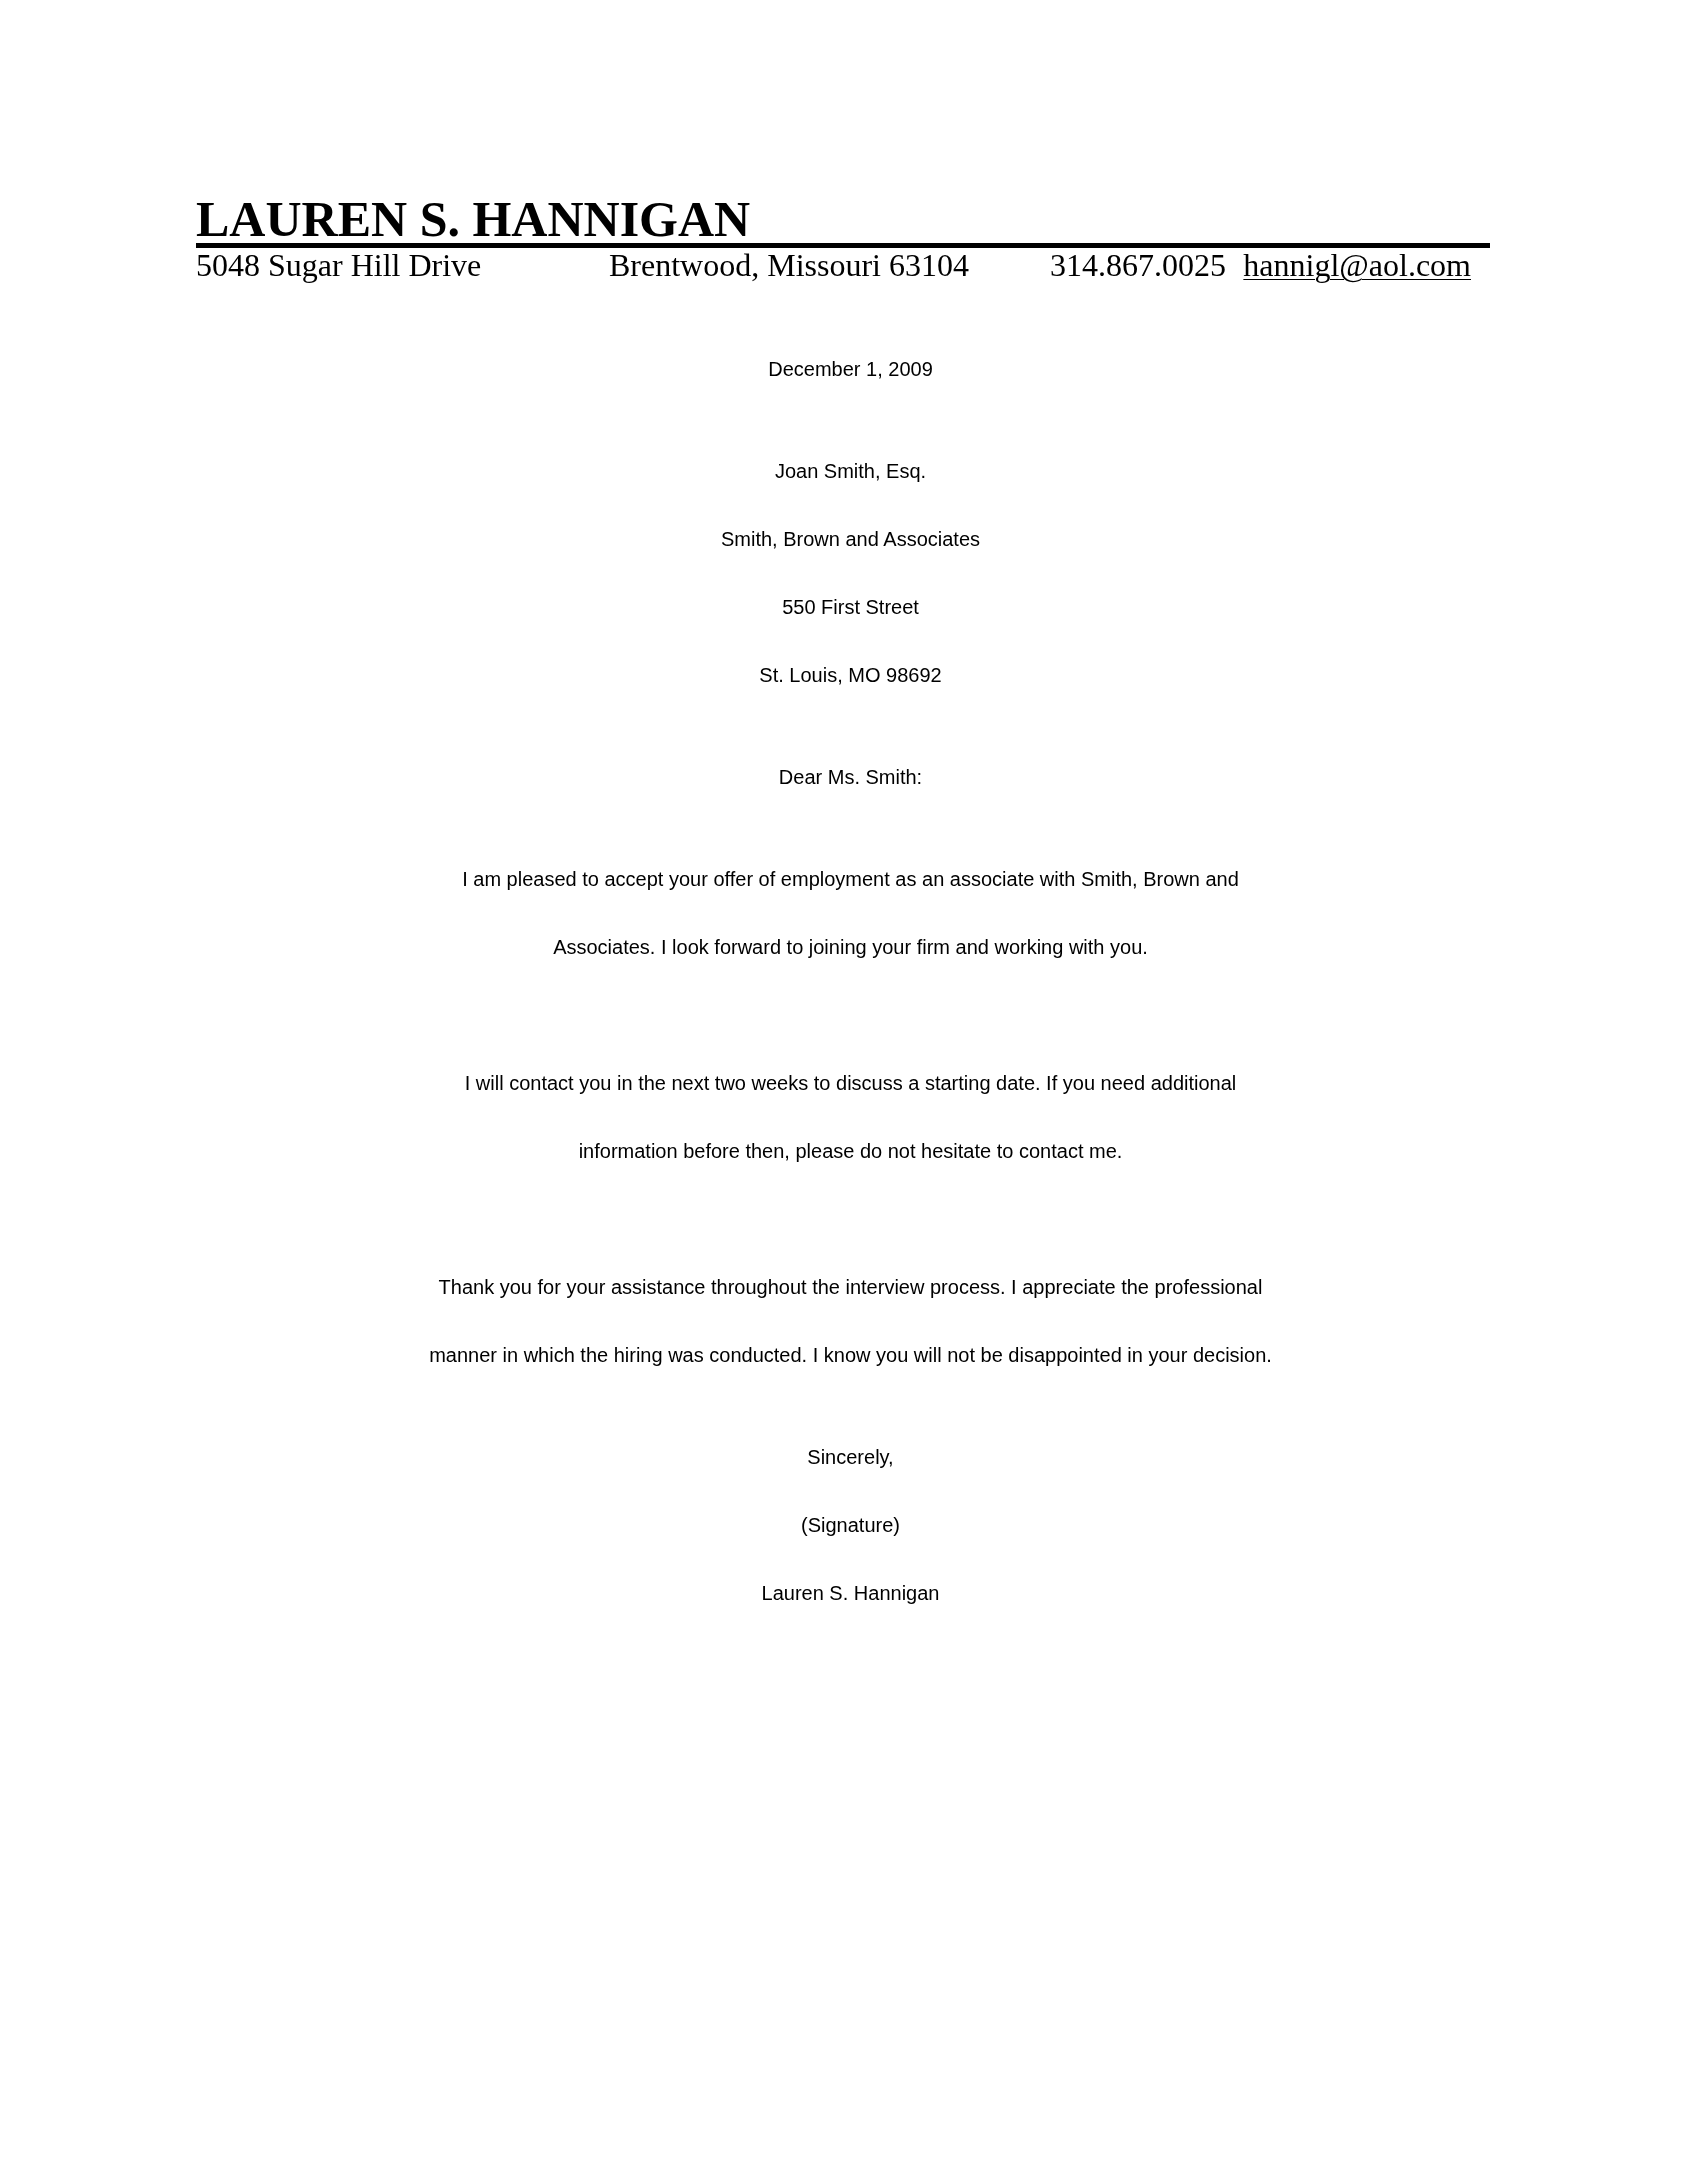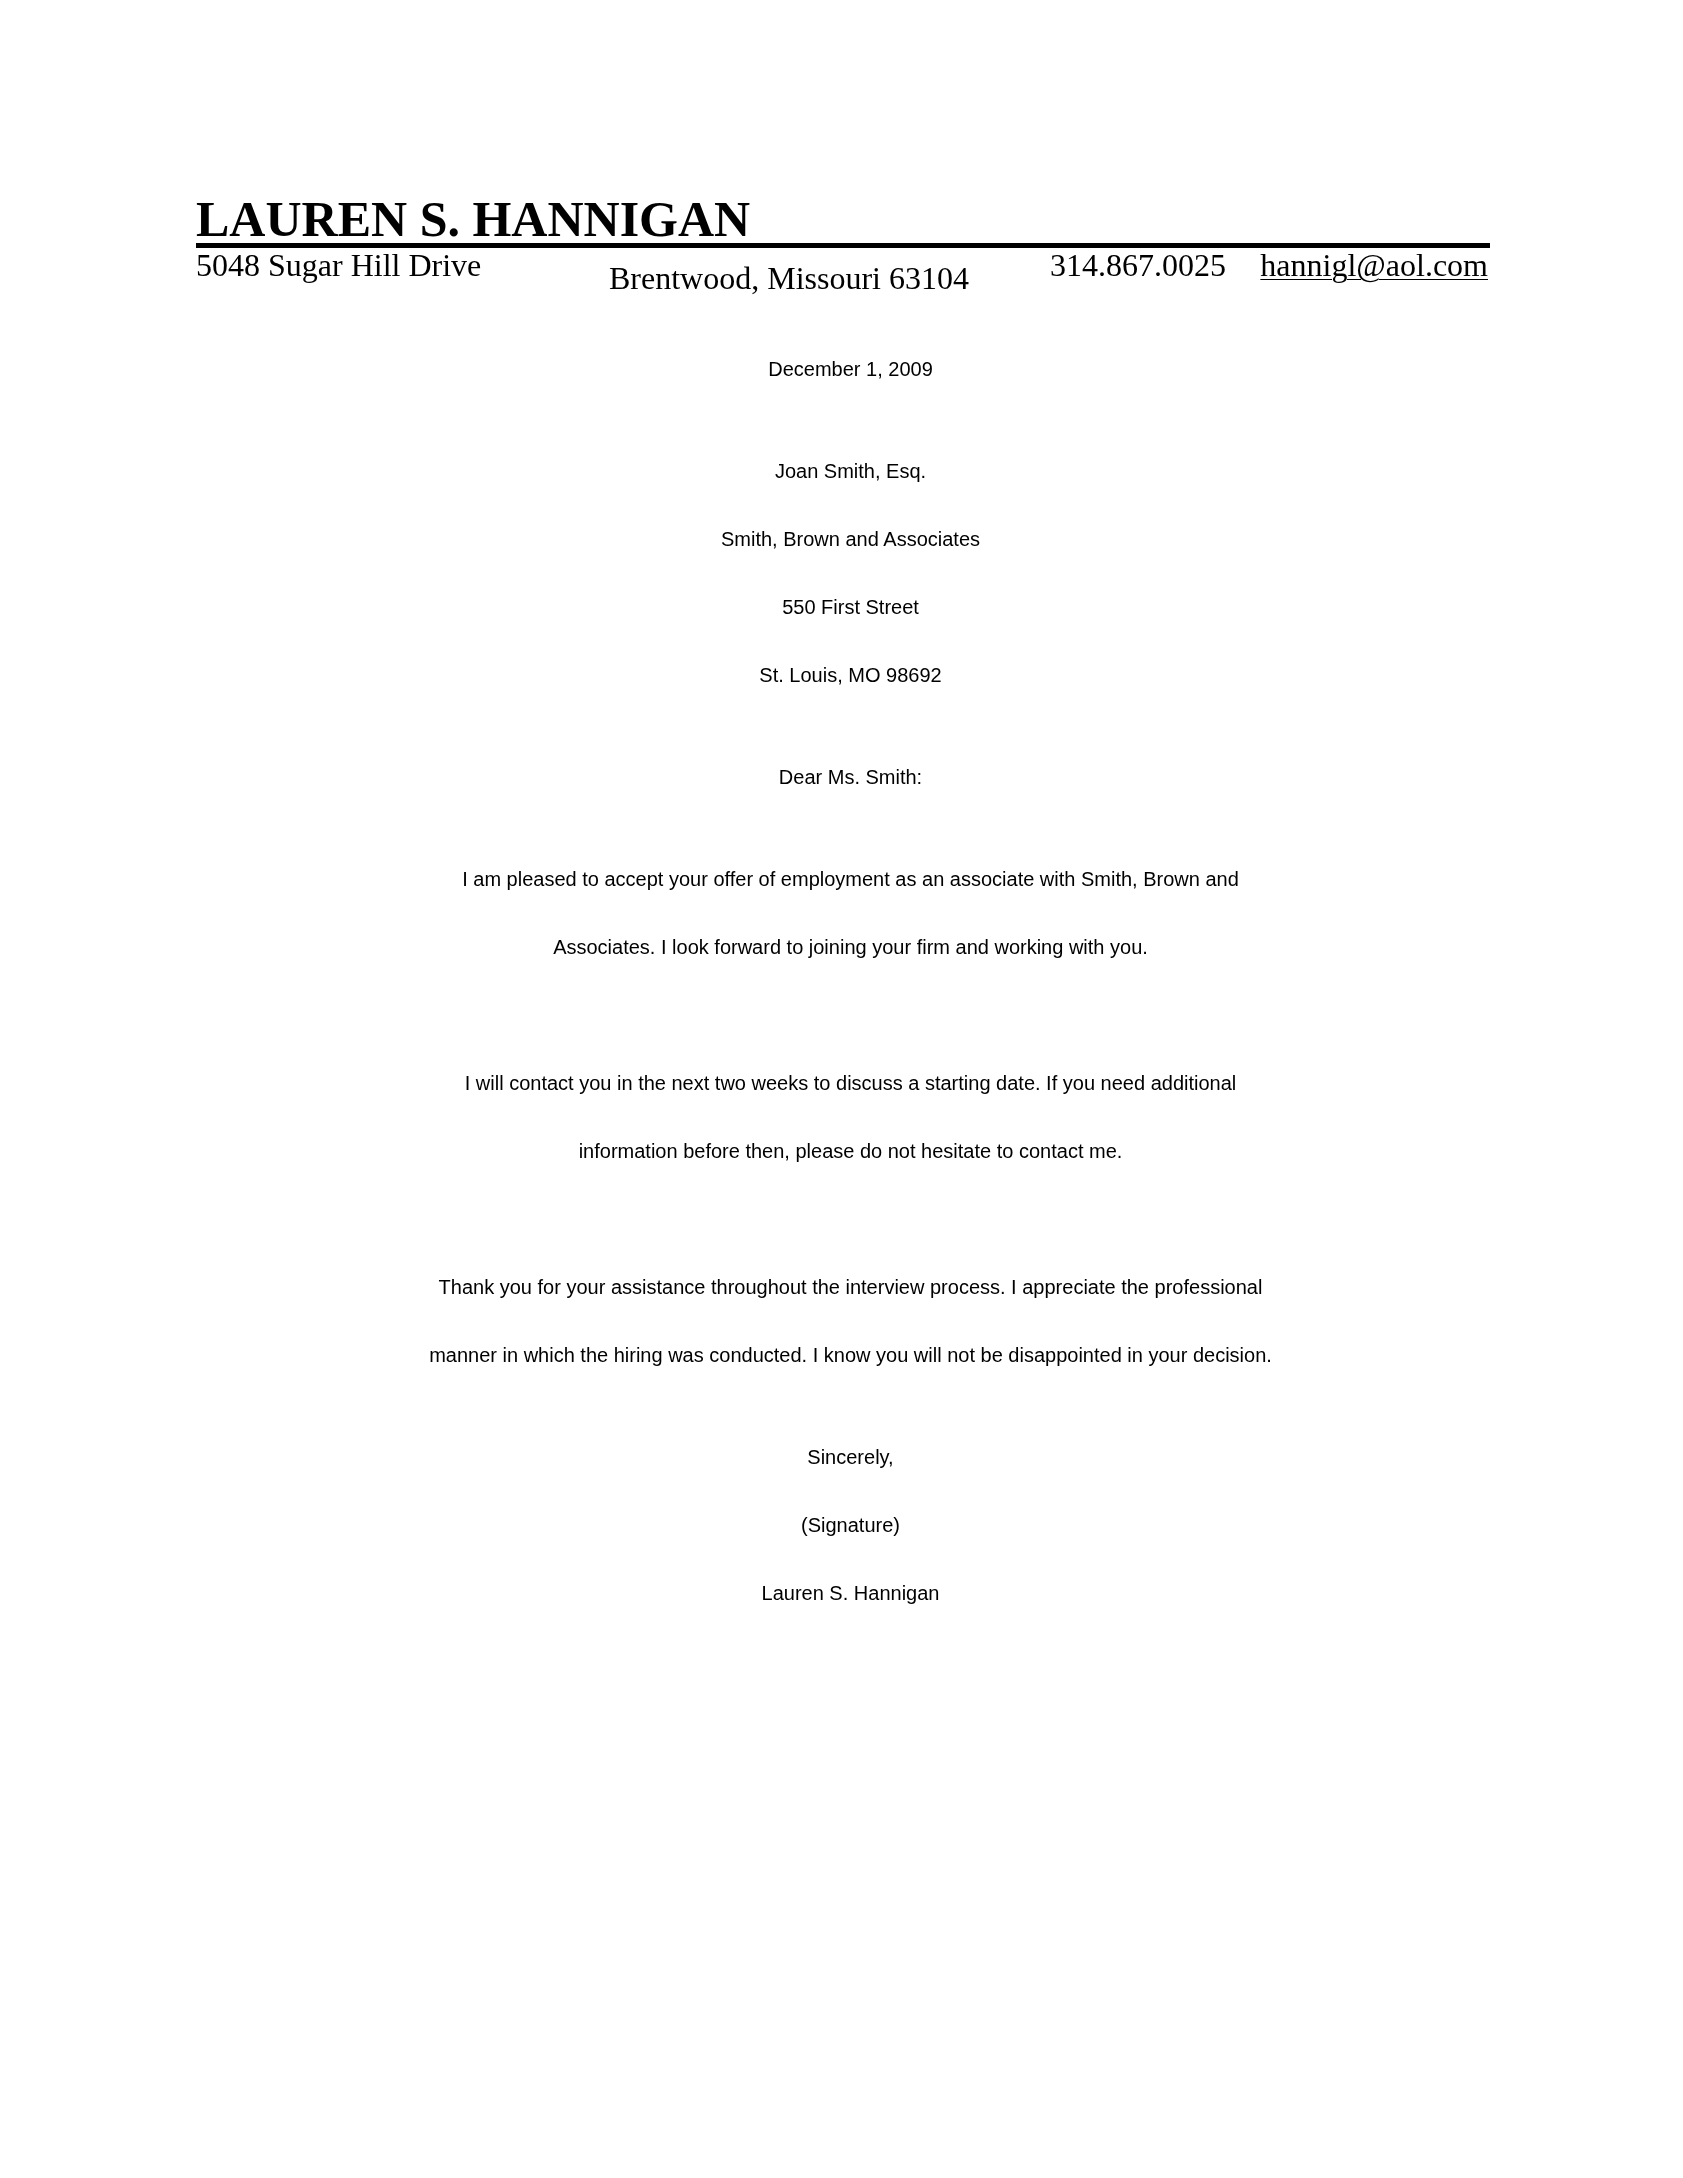--- a/index.html
+++ b/index.html
@@ -10,23 +10,23 @@
     font-family: "Liberation Serif", serif; font-weight: bold; font-size: 50px;
     line-height: 51px; letter-spacing: 0px; white-space: nowrap; margin: 0;
   }
   .rule { height: 5px; background: #000; margin-top: -2px; }
   .contact {
     position: relative; height: 34px;
     font-family: "Liberation Serif", serif; font-size: 32px; line-height: 34px;
   }
   .contact span { position: absolute; top: 0; white-space: nowrap; }
   .c-street { left: 0; }
-  .c-city { left: 413px; margin-top: 13px; }
+  .c-city { left: 413px; }
   .c-phone { left: 854px; text-align: right; }
-  .c-email { right: 2px; text-decoration: underline; text-underline-offset: 3px; text-decoration-thickness: 1px; text-align: center; }
+  .c-email { right: 19px; text-decoration: underline; text-underline-offset: 3px; text-decoration-thickness: 1px; text-align: center; }
   .body {
     position: absolute; left: 197px; top: 352px; width: 1307px;
     font-family: "Liberation Sans", sans-serif; font-size: 20px; line-height: 34px; text-align: center;
   }
   .body p { margin: 0 0 34px 0; white-space: pre-line; }
   .line { display: block; white-space: nowrap; }
 </style>
 </head>
 <body>
 

